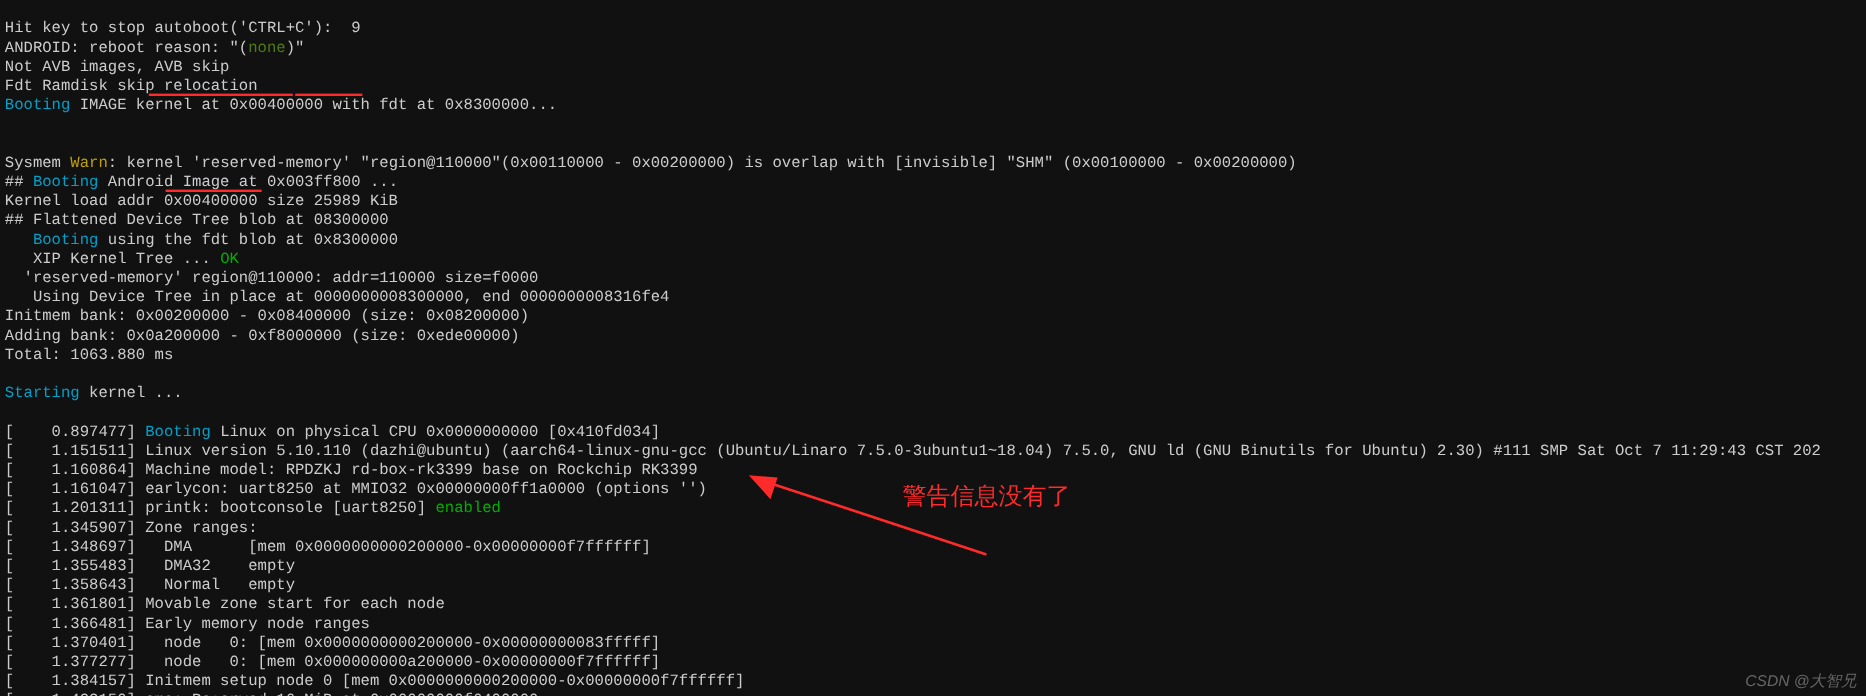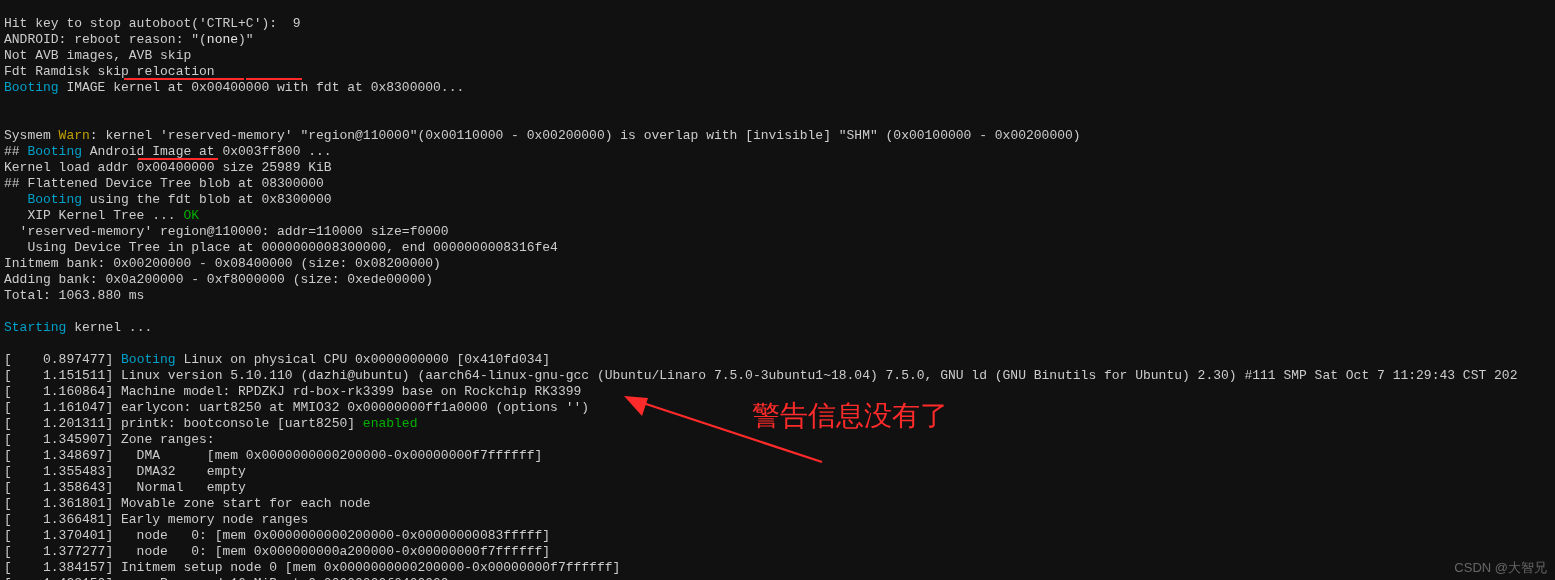--- a/index.html
+++ b/index.html
@@ -19,56 +19,57 @@
     white-space: pre;
     padding: 0 4px;
     position: relative;
     width: 1555px;
     height: 580px;
     box-sizing: border-box;
   }
   .cyan   { color: #00a0c8; }
   .yellow { color: #c0a000; }
   .green  { color: #00b000; font-family: Liberation Mono, monospace; }
-  .purple { color: #e5e5e5; }
+  .purple { color: #4d7c0f; }
 
   
   .underline-red {
     position: absolute;
     height: 2px;
     background: #ff2a2a;
     z-index: 4;
   }
 
   
   .arrow {
     position: absolute;
     z-index: 5;
     pointer-events: none;
   }
 
   .annotation-text {
     position: absolute;
     color: #ff2a2a;
-    font-family: Liberation Sans, sans-serif;
-    font-size: 28px;
+    font-family: Liberation Mono, monospace;
+    font-size: 20px;
     z-index: 5;
     pointer-events: none;
   }
 
   .watermark {
     position: absolute;
     right: 8px;
     bottom: 4px;
     color: #aaa;
     opacity: 0.55;
     font-family: "Microsoft YaHei", sans-serif;
     font-size: 13px;
     z-index: 6;
     pointer-events: none;
+    font-style: italic;
   }
 </style>
 </head>
 <body>
 
 <div class="terminal">
 <span>Hit key to stop autoboot('CTRL+C'):  9</span>
 <span><span>ANDROID: reboot reason: "(</span><span class="purple">none</span><span>)"</span></span>
 <span>Not AVB images, AVB skip</span>
 <span>Fdt Ramdisk skip relocation</span>

